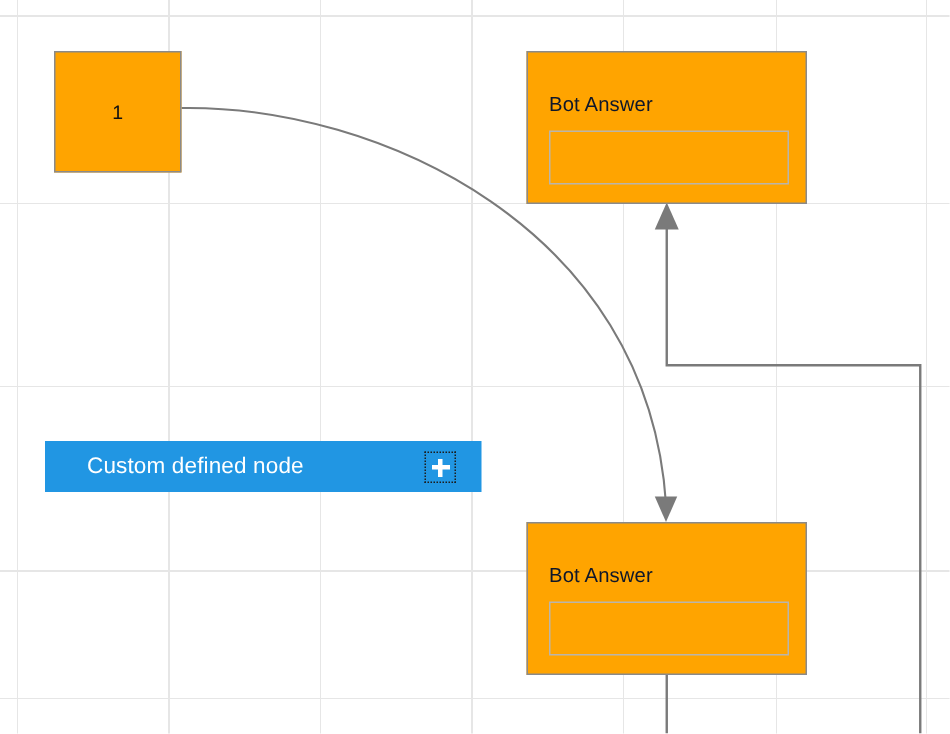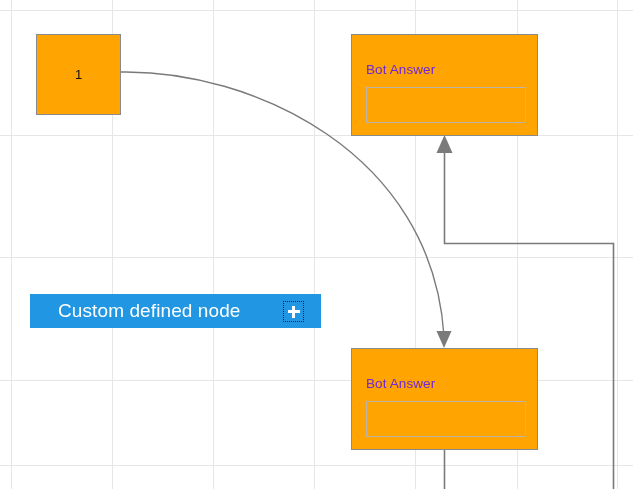--- a/index.html
+++ b/index.html
@@ -13,35 +13,35 @@
 
   .node-orange{background:#FFA400;border:1px solid #8a8a8a;}
 
   .node-simple-label{
     position:absolute;left:0;top:0;width:100%;height:100%;
     display:flex;align-items:center;justify-content:center;
     font-size:13px;color:#111111;
   }
 
   .node-title{
-    position:absolute;font-size:13.5px;color:#6d28d9;
+    position:absolute;font-size:13.5px;color:#0f172a;
     white-space:nowrap;letter-spacing:.1px;
   }
 
   .node-slot{
     position:absolute;box-sizing:border-box;
     border:1px solid #b9b5ad;background:transparent;
   }
 
   .node-blue{
     background:#2196e3;border:none;display:flex;align-items:center;
   }
   .node-blue .blue-label{
     position:absolute;left:28px;top:50%;transform:translateY(-50%);
-    font-size:19px;color:#ffffff;white-space:nowrap;letter-spacing:.1px;
+    font-size:15px;color:#ffffff;white-space:nowrap;letter-spacing:.1px;
   }
   .add-box{
     position:absolute;width:21px;height:21px;box-sizing:border-box;
     border:1.6px dotted #1d1d1d;display:flex;align-items:center;justify-content:center;
   }
   .add-box .plus-h{position:absolute;width:12px;height:2.6px;background:#ffffff;}
   .add-box .plus-v{position:absolute;width:2.6px;height:12px;background:#ffffff;}
 </style>
 </head>
 <body>

